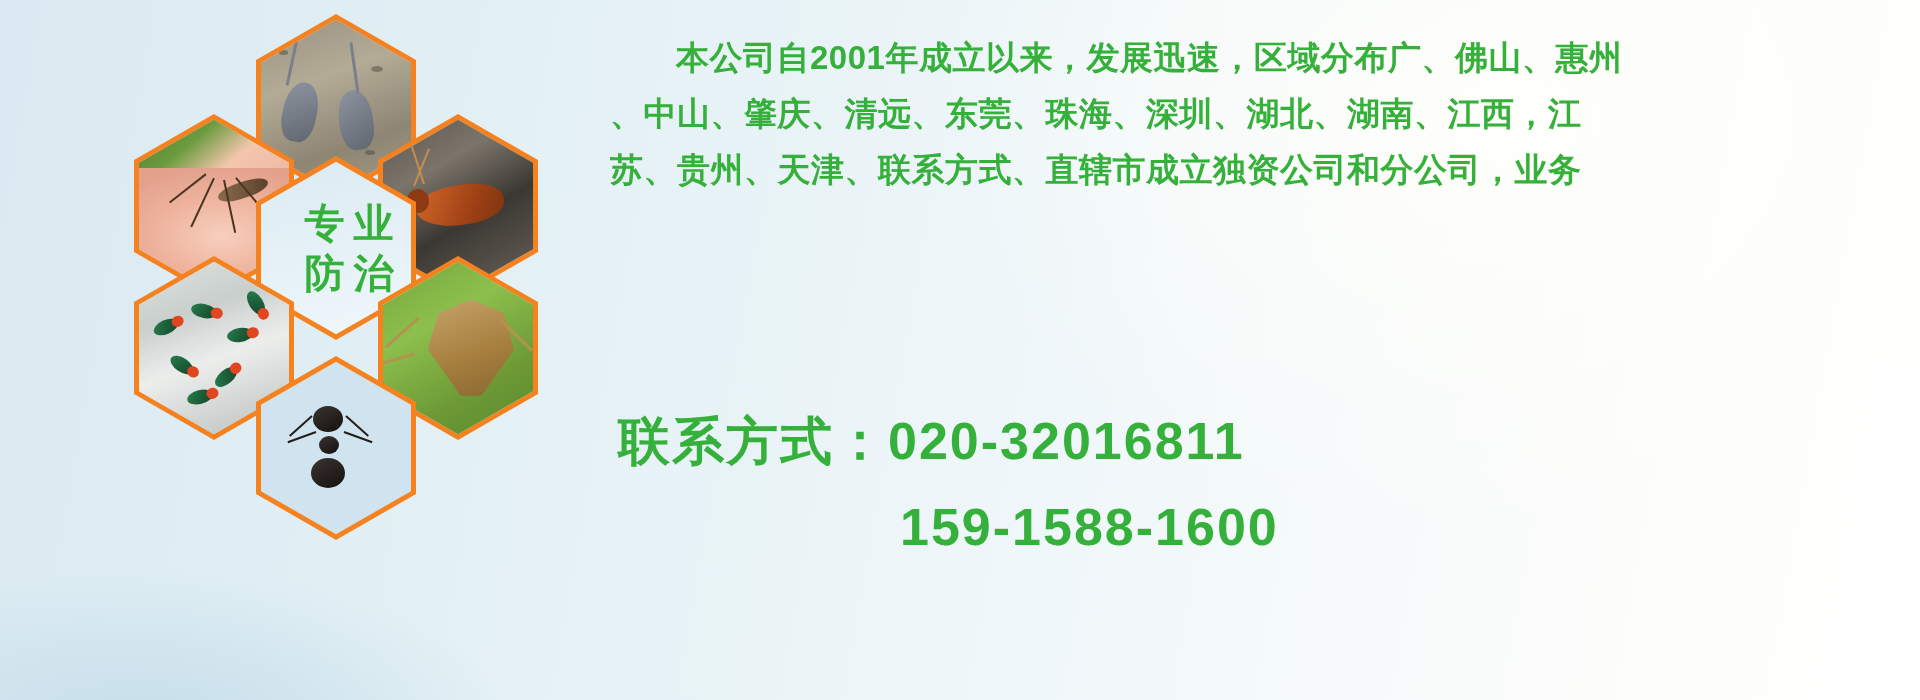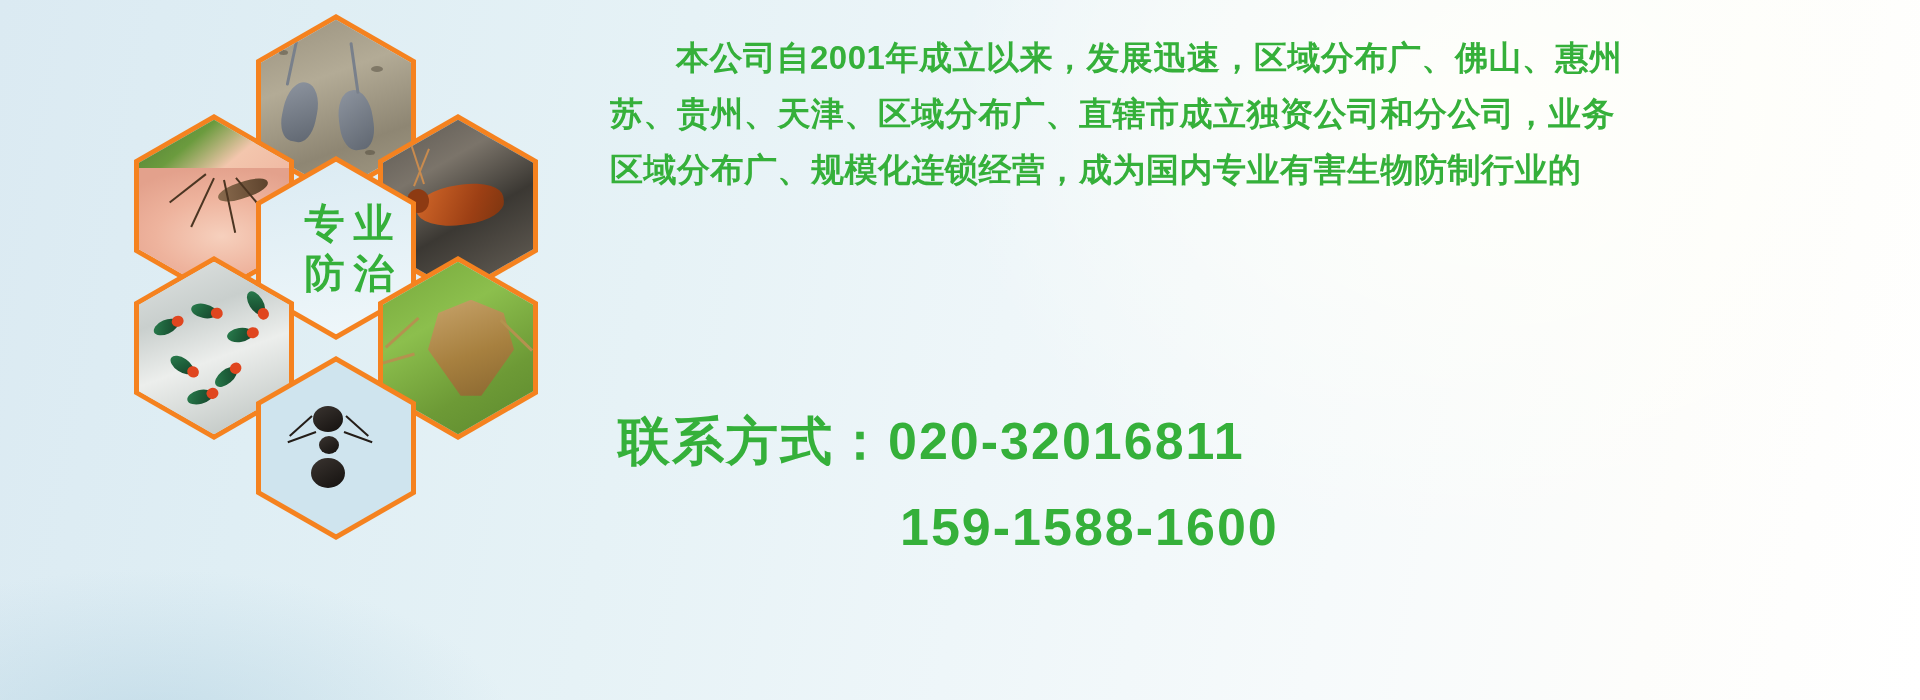--- a/index.html
+++ b/index.html
@@ -189,22 +189,22 @@
           <div class="aleg" style="left:84px;top:54px;transform:rotate(-48deg);"></div>
           <div class="aleg" style="left:54px;top:70px;transform:rotate(70deg);"></div>
           <div class="aleg" style="left:82px;top:70px;transform:rotate(-70deg);"></div>
         </div>
       </div>
     </div>
   </div>
 
   <div class="copy">
     <div class="ln first">本公司自2001年成立以来，发展迅速，区域分布广、佛山、惠州</div>
-    <div class="ln">苏、贵州、天津、区域分布广、直辖市成立独资公司和分公司，业务</div>
-    <div class="ln">区域分布广、规模化连锁经营，成为国内专业有害生物防制行业的</div>
+    <div class="ln">、中山、肇庆、清远、东莞、珠海、深圳、湖北、湖南、江西，江</div>
+    <div class="ln">苏、贵州、天津、联系方式、直辖市成立独资公司和分公司，业务</div>
   </div>
 
   <div class="contact">
     <div class="row">联系方式：020-32016811</div>
     <div class="row second">159-1588-1600</div>
   </div>
 
 </div>
 
 </body></html>

